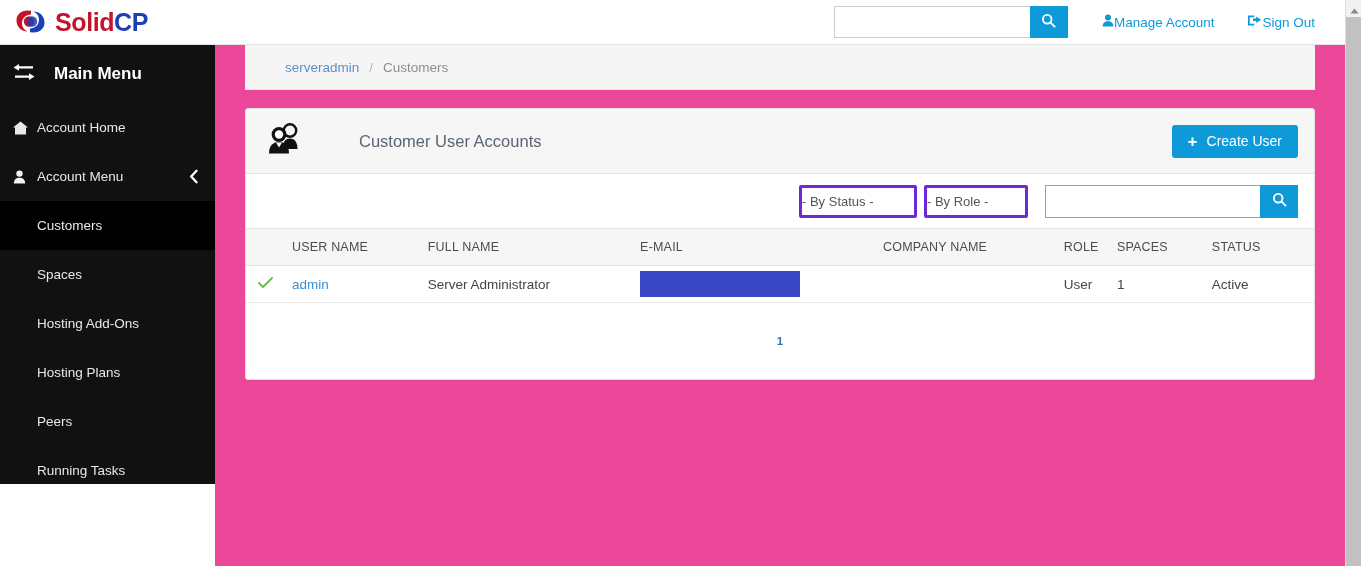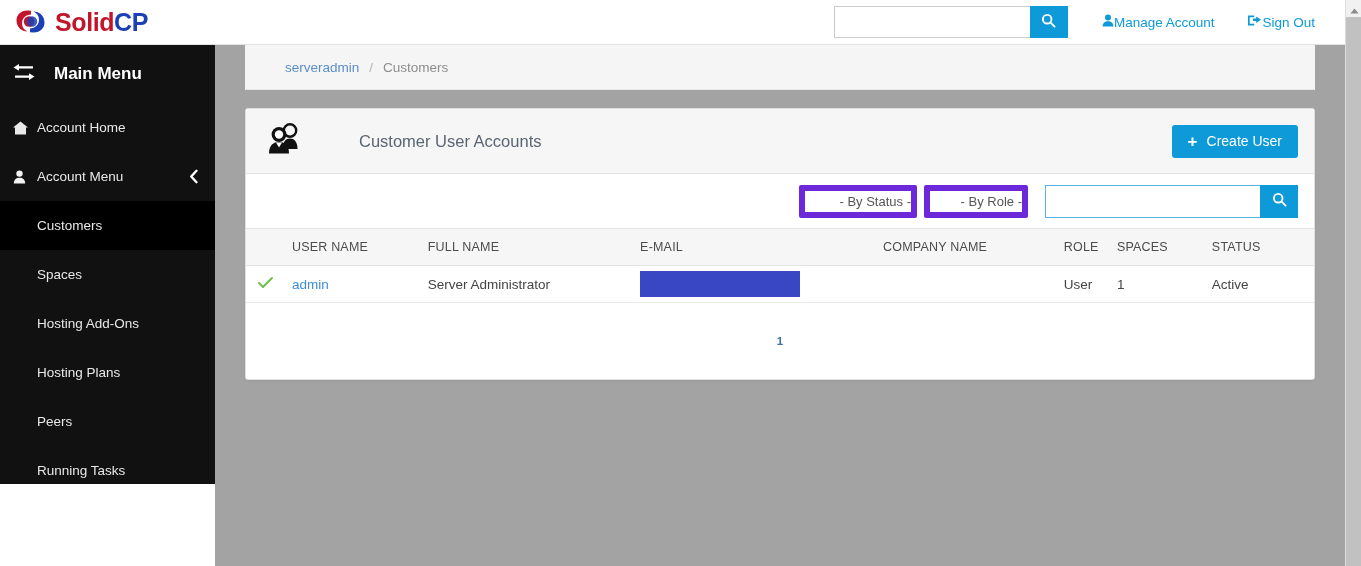--- a/index.html
+++ b/index.html
@@ -57,21 +57,21 @@
   .side-item .ic { width: 22px; display: flex; align-items: center; justify-content: flex-start; }
   .side-item .lbl { margin-left: 2px; }
   .side-item.sub { padding-left: 37px; font-size: 13.5px; }
   .side-item.sub .lbl { margin-left: 0; }
   .side-item.active { background: #000000; }
   .side-item .chev { position: absolute; right: 16px; display: flex; align-items: center; }
 
   
   .main {
     position: absolute; top: 45px; left: 215px; width: 1130px; height: 521px;
-    background: #a3a3a3; overflow: hidden;
+    background: #ec4899; overflow: hidden;
   }
   .breadcrumb-bar {
     background: #f5f5f5; height: 45px; display: flex; align-items: center;
     padding-left: 40px; border-bottom: 1px solid #e6e6e6; font-size: 13.5px;
     margin: 0 30px 0 30px; width: 1070px;
   }
   .bc-link { color: #5b8fc9; cursor: pointer; }
   .bc-sep { color: #b5b5b5; margin: 0 10px; }
   .bc-current { color: #8d8d8d; }
 
@@ -91,23 +91,23 @@
     display: flex; align-items: center; gap: 9px; cursor: pointer;
     font-family: "Liberation Sans", sans-serif;
   }
   .plus { font-size: 17px; font-weight: bold; line-height: 1; }
 
   .filter-row {
     height: 54px; display: flex; align-items: center; justify-content: flex-end;
     padding-right: 16px; gap: 7px; background: #fff;
   }
   .sel {
-    height: 33px; min-width: 118px; border: 6px solid #6d28d9; background: #fff;
+    height: 33px; min-width: 118px; border: 3px solid #6d28d9; background: #fff;
     font-size: 13px; color: #555; display: flex; align-items: center;
-    justify-content: flex-end; cursor: pointer; font-family: "Liberation Sans", sans-serif;
+    justify-content: flex-start; cursor: pointer; font-family: "Liberation Sans", sans-serif;
     border-radius: 2px;
   }
   .sel.role { min-width: 104px; }
   .filter-search { display: flex; align-items: center; margin-left: 10px; }
   .filter-search input {
     width: 215px; height: 33px; border: 1px solid #5ab4e4; border-right: none;
     padding: 0 8px; font-size: 13px; outline: none;
     font-family: "Liberation Sans", sans-serif; color: #333;
   }
   .filter-search .search-btn { width: 38px; height: 33px; }

